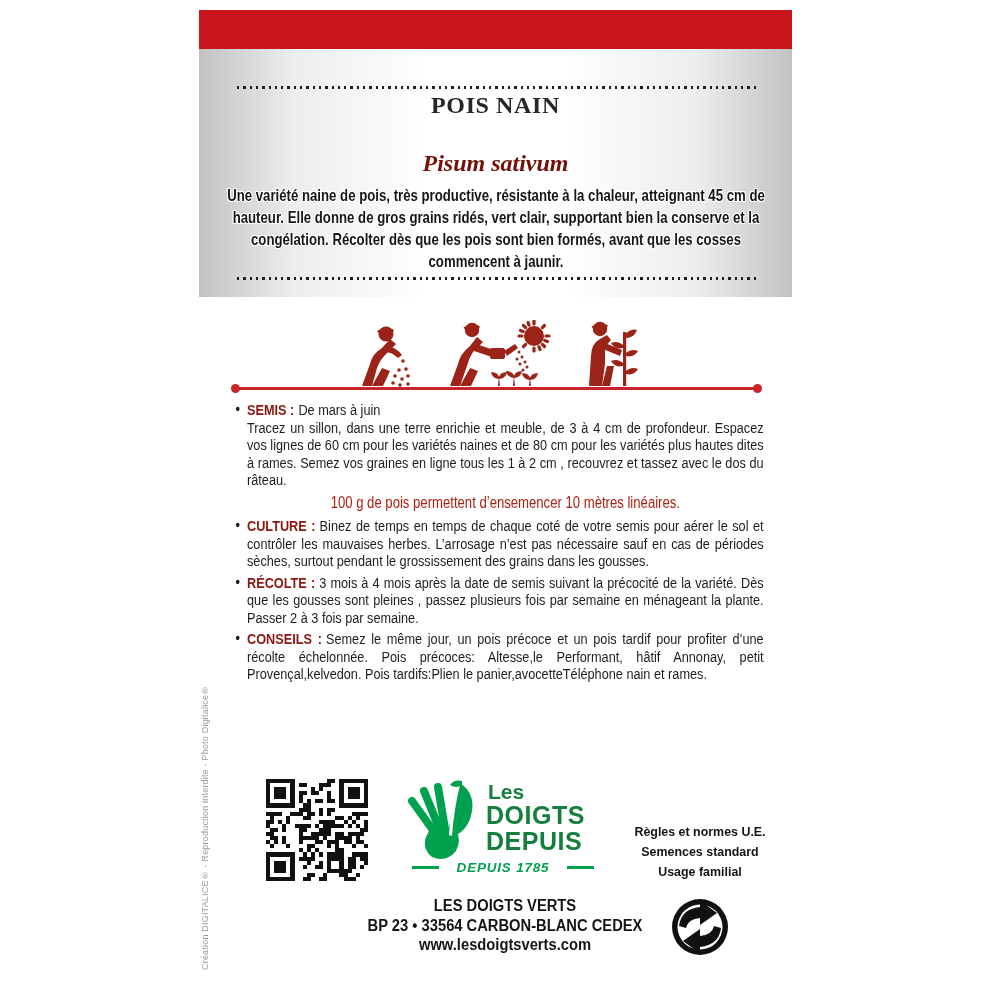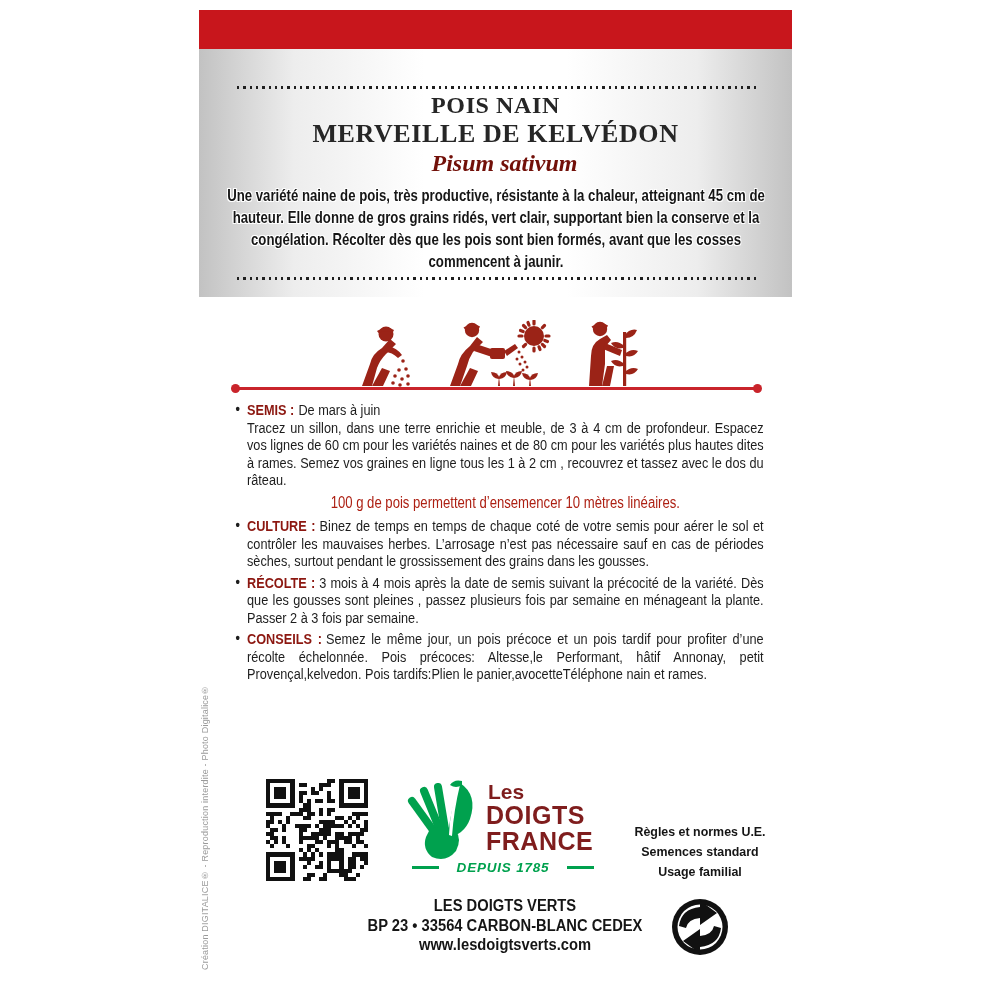--- a/index.html
+++ b/index.html
@@ -9,21 +9,21 @@
   .redbar{position:absolute;left:199px;top:10px;width:593px;height:39px;background:#c8161c;}
   .headerblock{position:absolute;left:199px;top:49px;width:593px;height:248px;
         background:linear-gradient(90deg,#c2c2c2 0%,#ededed 16%,#ffffff 38%,#ffffff 62%,#ededed 84%,#c2c2c2 100%);}
   .dots{position:absolute;left:237px;width:519px;height:3px;
         background:repeating-linear-gradient(90deg,#1f1f1f 0 2.3px,transparent 2.3px 6.3px);}
   .dots.l1{top:86px;} .dots.l2{top:277px;}
   .t1,.t2{position:absolute;left:199px;width:593px;text-align:center;
         font-family:"Liberation Serif",serif;color:#262626;letter-spacing:0.6px;}
   .t1{top:92px;font-size:24px;font-weight:600;}
   .t2{top:119px;font-size:26px;font-weight:600;}
-  .latin{position:absolute;left:208px;top:150px;width:593px;text-align:center;
+  .latin{position:absolute;left:199px;top:150px;width:593px;text-align:center;
         font-family:"Liberation Serif",serif;font-style:italic;font-weight:bold;
         font-size:24px;color:#721009;}
   .desc{position:absolute;left:151px;top:184px;width:690px;transform:scaleX(0.80);
         transform-origin:50% 0;text-align:center;font-weight:bold;font-size:16.5px;
         line-height:22px;color:#161616;
         text-shadow:0 0 2px #fff,1px 1px 0 #fff,-1px -1px 0 #fff,1px -1px 0 #fff,-1px 1px 0 #fff;}
   
   .icon-row svg{position:absolute;fill:#9b2317;}
   .redline{position:absolute;left:237px;top:387px;width:519px;height:3px;background:#c9242b;}
   .redline::before,.redline::after{content:"";position:absolute;width:9px;height:9px;
@@ -39,21 +39,21 @@
   .h{color:#8c1710;font-weight:bold;margin-right:5px;}
   .highlight{color:#ad1f12;text-align:center !important;margin:5px 0 6px 0 !important;
         font-size:16px;}
   
   .credit{position:absolute;left:200px;top:700px;width:13px;height:270px;
         writing-mode:vertical-rl;transform:rotate(180deg);font-size:9px;color:#9a9a9a;
         letter-spacing:0.2px;white-space:nowrap;}
   
   .qr{position:absolute;left:266px;top:779px;width:102px;height:102px;}
   .logo{position:absolute;left:404px;top:779px;display:flex;align-items:flex-start;}
-  .logo-text{margin-left:6px;color:#7f1d1d;line-height:1;}
+  .logo-text{margin-left:6px;color:#15803d;line-height:1;}
   .logo-les{font-size:21px;font-weight:bold;margin:2px 0 1px 2px;}
   .logo-big{font-size:25px;font-weight:800;letter-spacing:0.5px;margin-top:1px;}
   .depuis{position:absolute;left:412px;top:860px;width:182px;display:flex;align-items:center;
         color:#00a14e;font-weight:bold;font-style:italic;font-size:13.5px;letter-spacing:0.8px;gap:12px;}
   .depuis .bar{flex:1;height:2.5px;background:#00a14e;}
   .depuis .txt{margin:0 6px;white-space:nowrap;}
   .norms{position:absolute;left:618px;top:822px;width:164px;text-align:center;
         font-size:13.5px;font-weight:bold;line-height:20px;color:#151515;transform:scaleX(0.92);}
   .address{position:absolute;left:330px;top:896px;width:350px;text-align:center;
         font-weight:bold;font-size:16px;line-height:19.5px;color:#151515;transform:scaleX(0.92);}
@@ -67,21 +67,20 @@
 </head>
 <body>
 
 <div class="page">
 
   <div class="redbar"></div>
   <div class="headerblock"></div>
   <div class="dots l1"></div>
 
   <div class="t1">POIS NAIN</div>
-  <div class="t2">MERVEILLE DE KELVÉDON</div>
   <div class="latin">Pisum sativum</div>
   <div class="desc">Une variété naine de pois, très productive, résistante à la chaleur, atteignant 45 cm de hauteur. Elle donne de gros grains ridés, vert clair, supportant bien la conserve et la congélation. Récolter dès que les pois sont bien formés, avant que les cosses commencent à jaunir.</div>
 
   <div class="dots l2"></div>
 
   <div class="icon-row">
     <svg style="left:350px;top:324px;" width="62" height="64" viewBox="0 0 62 64">
       <circle cx="36" cy="10" r="7.5"></circle>
       <path d="M27 7 q9 -6 17 -1 l-1.5 3 q-7 -4 -14 0 z"></path>
       <path d="M12 62 L20 40 Q22 30 32 24 L40 15 L46 20 L36 30 Q30 36 27 44 L22 62 Z"></path>
@@ -493,21 +492,21 @@
         <line x1="42" y1="56" x2="34" y2="8"></line>
       </g>
       <path d="M26 50 Q40 44 52 52 Q58 60 52 72 Q42 84 28 78 Q18 70 22 58 Z"></path>
       <path d="M56 4 Q74 16 66 40 Q60 56 44 58 Q46 32 56 4 Z"></path>
       <path d="M54 6 Q46 30 45 56 L48 57 Q50 30 56 6 Z" fill="#ffffff"></path>
       <path d="M58 2 Q50 0 46 6 Q52 10 58 6 Z"></path>
     </svg>
     <div class="logo-text">
       <div class="logo-les">Les</div>
       <div class="logo-big">DOIGTS</div>
-      <div class="logo-big">FRANCE</div>
+      <div class="logo-big">DEPUIS</div>
     </div>
   </div>
   <div class="depuis">
     <span class="bar"></span>
     <span class="txt">DEPUIS 1785</span>
     <span class="bar"></span>
   </div>
 
   <div class="norms">
     <div>Règles et normes U.E.</div>

